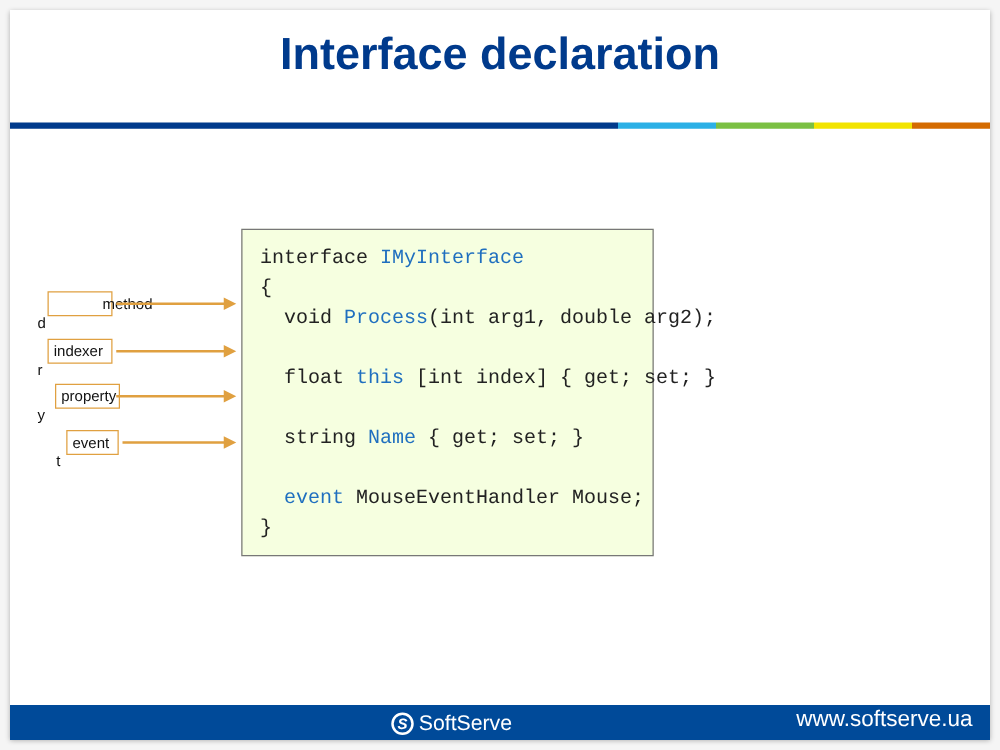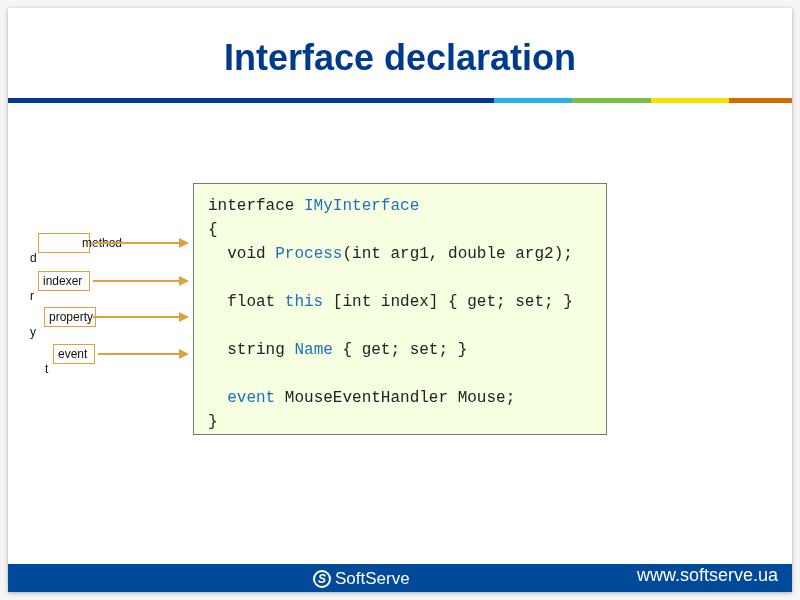--- a/index.html
+++ b/index.html
@@ -15,39 +15,39 @@
     left: 8px; top: 8px;
     width: 784px; height: 584px;
     background: #fff;
     box-shadow: 0 1px 4px rgba(0,0,0,0.3);
   }
   .title {
     text-align: center;
     font-size: 36px;
     font-weight: bold;
     color: #003a8c;
-    padding-top: 29px;
+    padding-top: 14px;
   }
   .divider {
     position: absolute;
     left: 0; top: 90px; width: 100%; height: 5px;
     background: linear-gradient(to right,
       #003a8c 0%, #003a8c 62%,
       #2bb0e6 62%, #2bb0e6 72%,
       #7bc043 72%, #7bc043 82%,
       #f2e400 82%, #f2e400 92%,
       #d46b00 92%, #d46b00 100%);
   }
   .codebox {
     position: absolute;
     left: 185px; top: 175px;
-    width: 414px;
+    width: 330px;
     background: #f6ffe0;
     border: 1px solid #777;
-    padding: 10px 10px 0 14px;
+    padding: 10px 10px 10px 14px;
     font-family: "Courier New", monospace;
     font-size: 16px;
     line-height: 24px;
     white-space: pre;
     color: #222;
   }
   .kw-type { color: #1f6fbf; }
   .kw-ev   { color: #1f6fbf; }
 
   .label-box {

